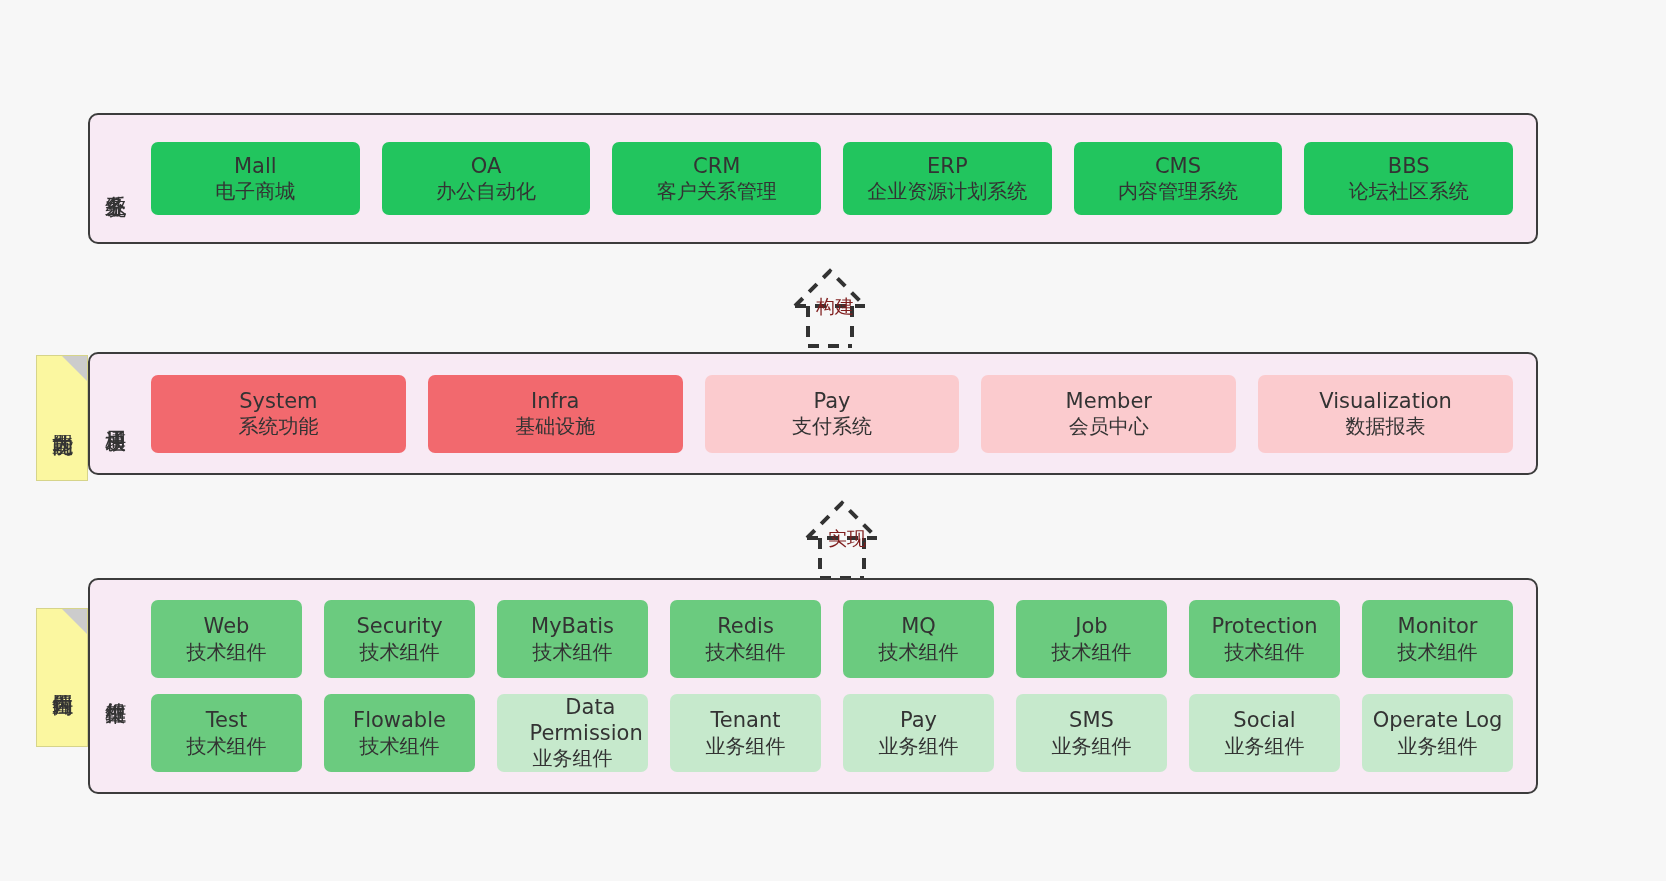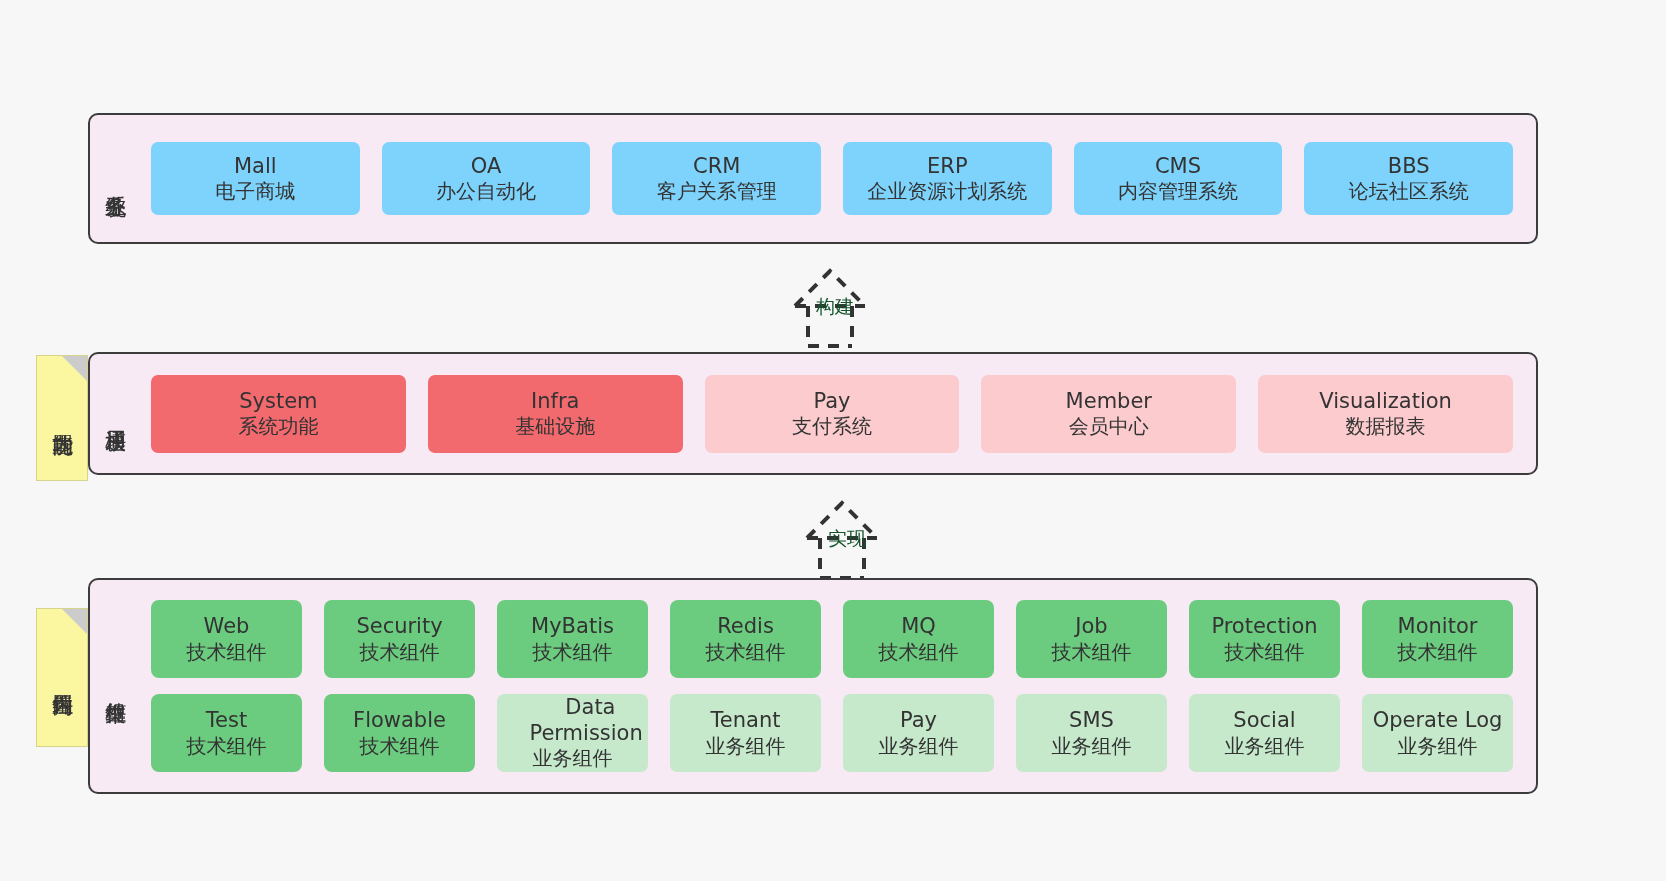--- a/index.html
+++ b/index.html
@@ -78,24 +78,24 @@
     padding: 4px 4px;
   }
   .node .n-en {
     font-size: 21px;
     line-height: 1.22;
   }
   .node .n-cn {
     font-size: 20px;
     line-height: 1.22;
   }
-  .node.biz   { background: #7dd3fc; }
+  .node.biz   { background: #22c55e; }
   .node.mod-strong { background: #f2696e; }
   .node.mod-light  { background: #fbcbce; }
-  .node.comp-tech  { background: #6bcb7f; border-radius: 8px; }
+  .node.comp-tech  { background: #6bcb7f; }
   .node.comp-biz   { background: #c6e9cc; }
 
   
   .note {
     position: absolute;
     background: #fbf7a0;
     border: 1px solid #d6d48a;
     box-sizing: border-box;
     display: flex;
     align-items: center;
@@ -117,21 +117,21 @@
     border-top: 25px solid #cccccc;
   }
 
   
   .uml-arrow {
     position: absolute;
   }
   .uml-label {
     position: absolute;
     font-size: 19px;
-    color: #14532d;
+    color: #7f1d1d;
     background: transparent;
     white-space: nowrap;
   }
 </style>
 </head>
 <body>
 
 <div id="stage">
 
   <div class="layer" style="left:88px; top:113px; width:1450px; height:131px;">

